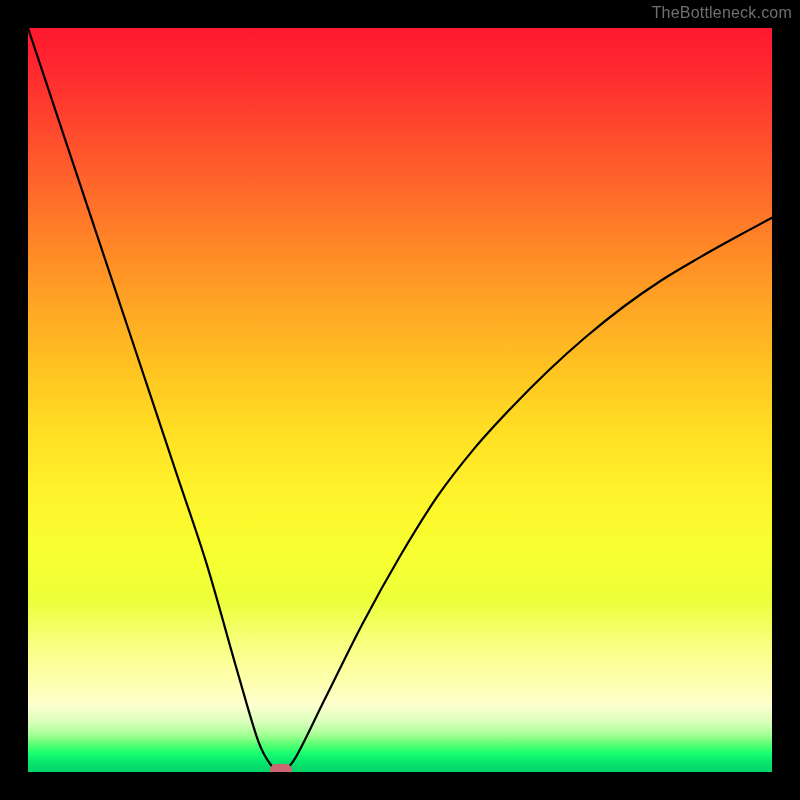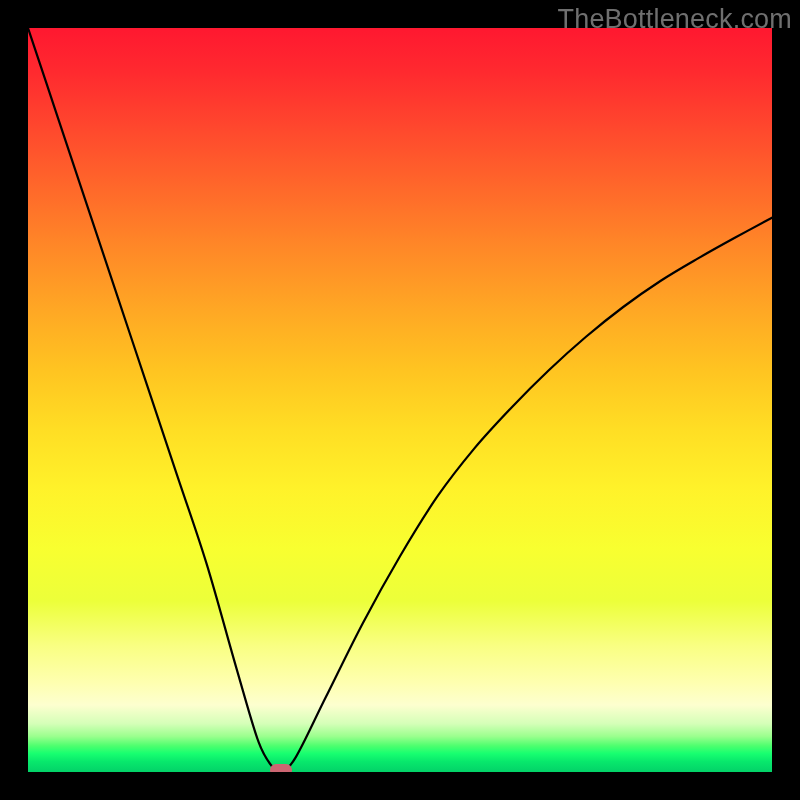--- a/index.html
+++ b/index.html
@@ -65,21 +65,21 @@
     height: 12px;
     border-radius: 7px;
     background: #cc6672;
   }
 
   .watermark {
     position: absolute;
     top: 4px;
     right: 8px;
     color: #6f6f6f;
-    font-size: 27px;
+    font-size: 16px;
     font-weight: 500;
     letter-spacing: 0.2px;
   }
 </style>
 </head>
 <body>
 
 <div class="frame">
 
   <div class="plot-area">

